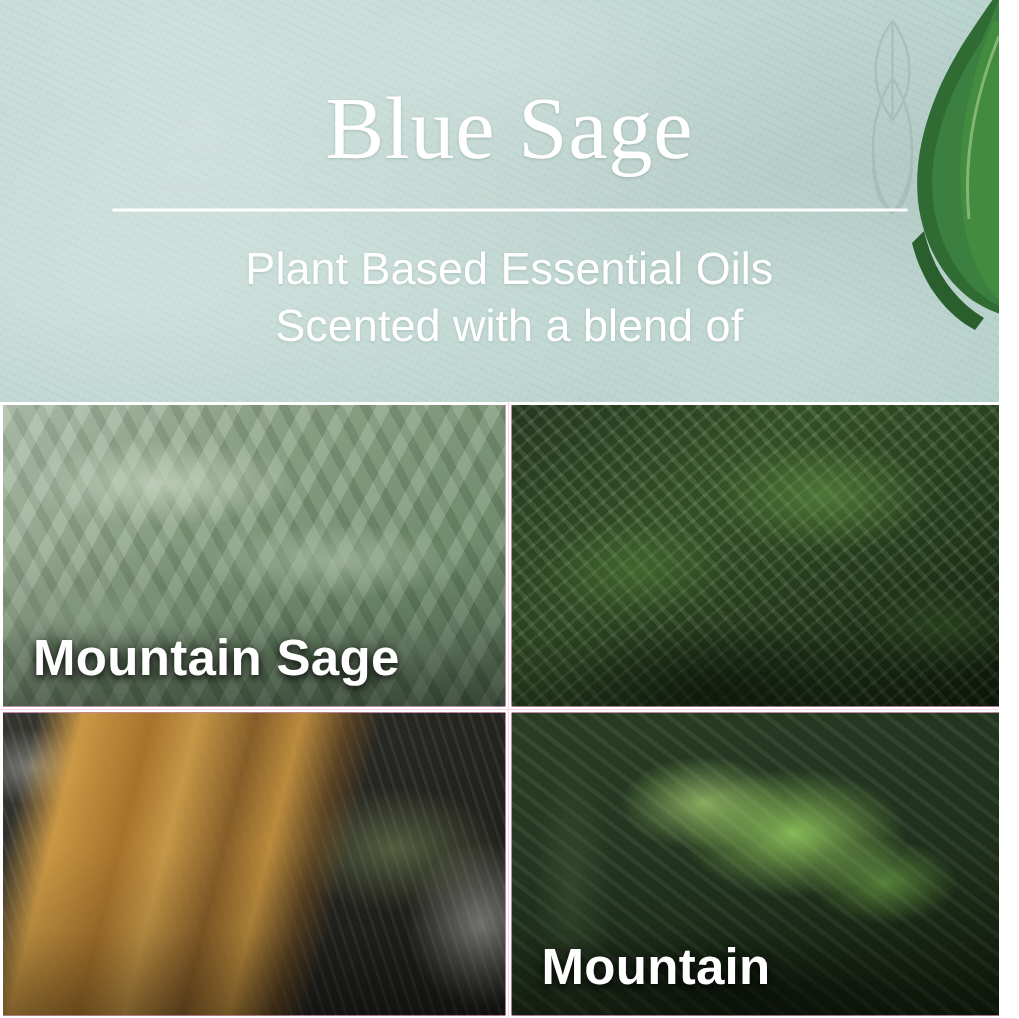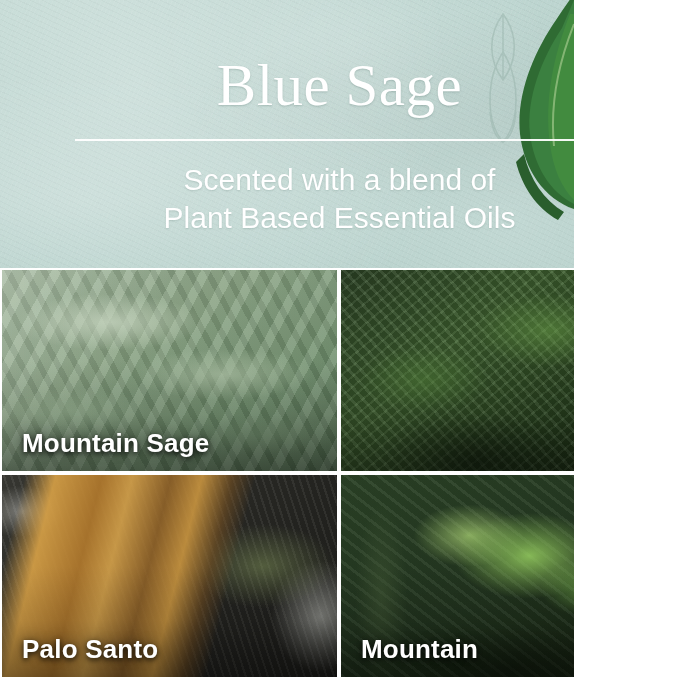--- a/index.html
+++ b/index.html
@@ -2,21 +2,21 @@
 <html><head>
 <meta charset="utf-8">
 <style>
   html, body {
     margin: 0;
     padding: 0;
     background: #ffffff;
   }
   .poster {
     position: relative;
-    width: 574px;
+    width: 666px;
     height: 679px;
     overflow: hidden;
     background: #ec4899;
     font-family: "Liberation Sans", sans-serif;
   }
   
   .top-panel {
     position: absolute;
     left: 0; top: 0;
     width: 679px;
@@ -117,21 +117,21 @@
     overflow: hidden;
     border: 2px solid #ffffff;
     box-sizing: border-box;
   }
   .cell-caption {
     position: absolute;
     left: 20px;
     bottom: 12px;
     font-family: "Liberation Sans", sans-serif;
     font-weight: bold;
-    font-size: 26px;
+    font-size: 34px;
     color: #ffffff;
     text-shadow: 0 2px 5px rgba(0,0,0,0.75), 0 0 12px rgba(0,0,0,0.5);
     z-index: 3;
     letter-spacing: 0.2px;
   }
   .cell-shade {
     position: absolute;
     inset: 0;
     background: linear-gradient(to top, rgba(0,0,0,0.38) 0%, rgba(0,0,0,0.10) 28%, rgba(0,0,0,0) 55%);
     z-index: 2;
@@ -228,42 +228,41 @@
       <path d="M43 6 L43 72"></path>
       <path d="M43 44 C52 58 56 74 56 92 C56 112 50 126 43 134 C36 126 30 112 30 92 C30 74 34 58 43 44 Z"></path>
       <path d="M30 104 C32 122 36 130 43 134 C50 130 54 122 56 104"></path>
     </g>
   </svg>
 
   <div class="title-block">
     <div class="poster-title">Blue Sage</div>
     <div class="divider"></div>
     <div class="subtitle">
+      <div>Plant Based Essential Oils</div>
       <div>Scented with a blend of</div>
-      <div>Plant Based Essential Oils</div>
     </div>
   </div>
 
   <div class="grid">
 
     <div class="cell">
       <div class="photo photo-sage"></div>
       <div class="cell-shade"></div>
       <div class="cell-caption">Mountain Sage</div>
     </div>
 
     <div class="cell">
       <div class="photo photo-cedar"></div>
       <div class="cell-shade"></div>
     </div>
 
     <div class="cell">
       <div class="photo photo-palo"></div>
       <div class="cell-shade"></div>
-      <div class="cell-caption">Palo Santo</div>
     </div>
 
     <div class="cell">
       <div class="photo photo-cypress"></div>
       <div class="cell-shade"></div>
       <div class="cell-caption">Mountain</div>
     </div>
 
   </div>
 </div>

